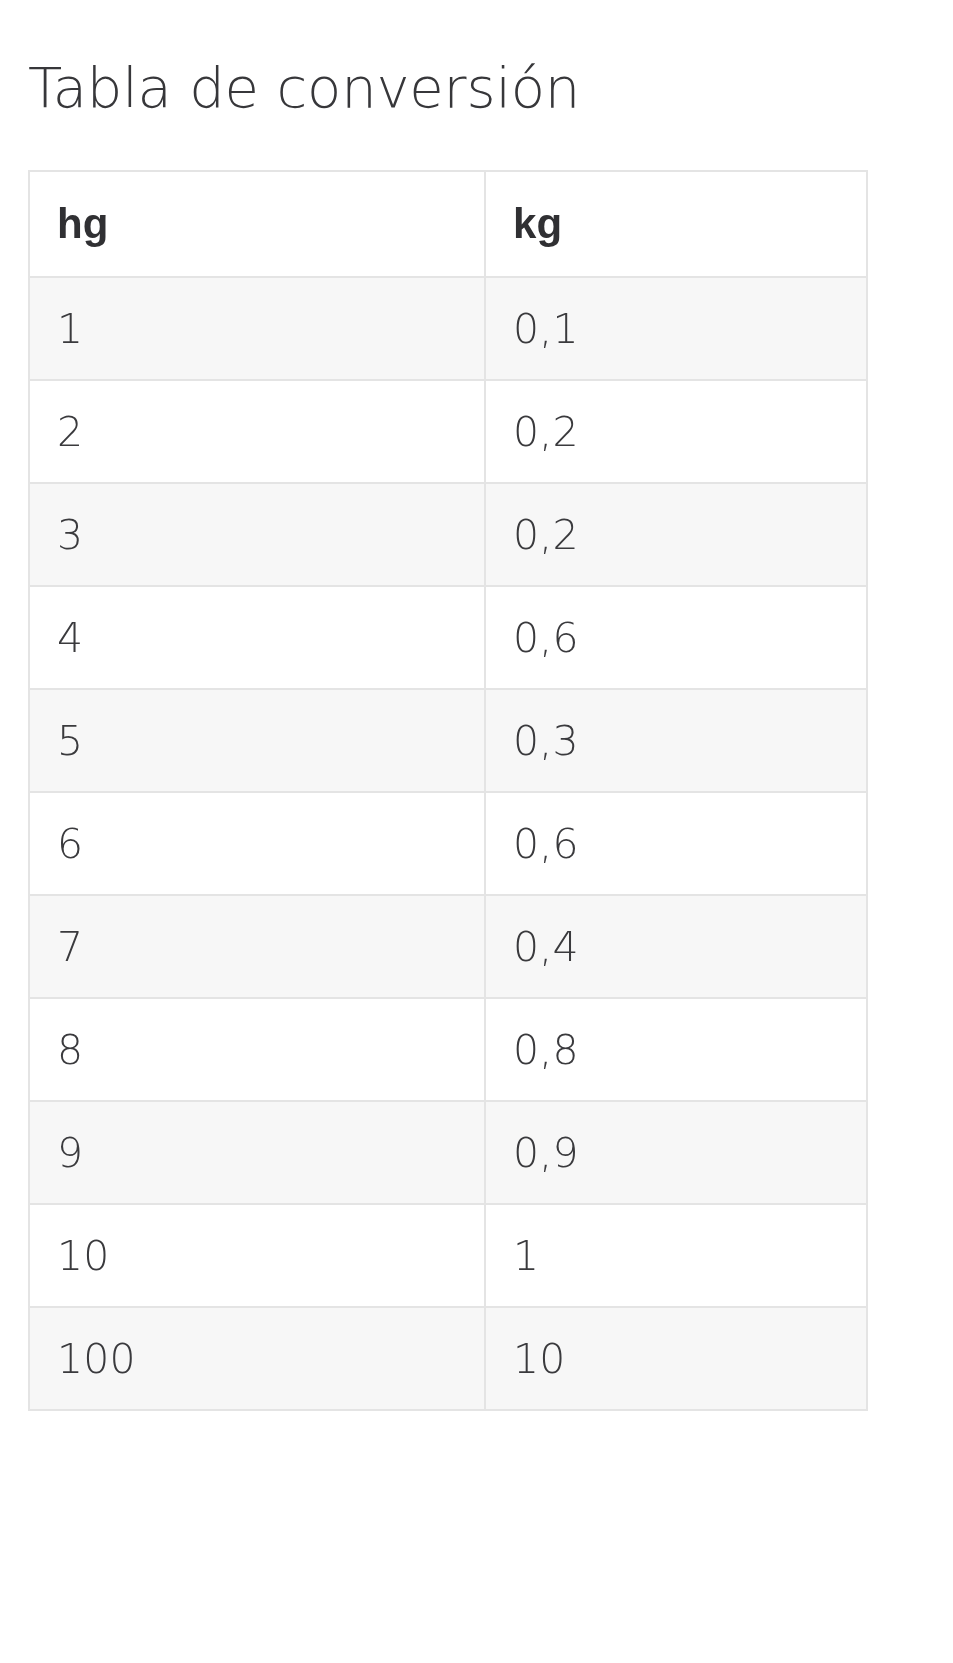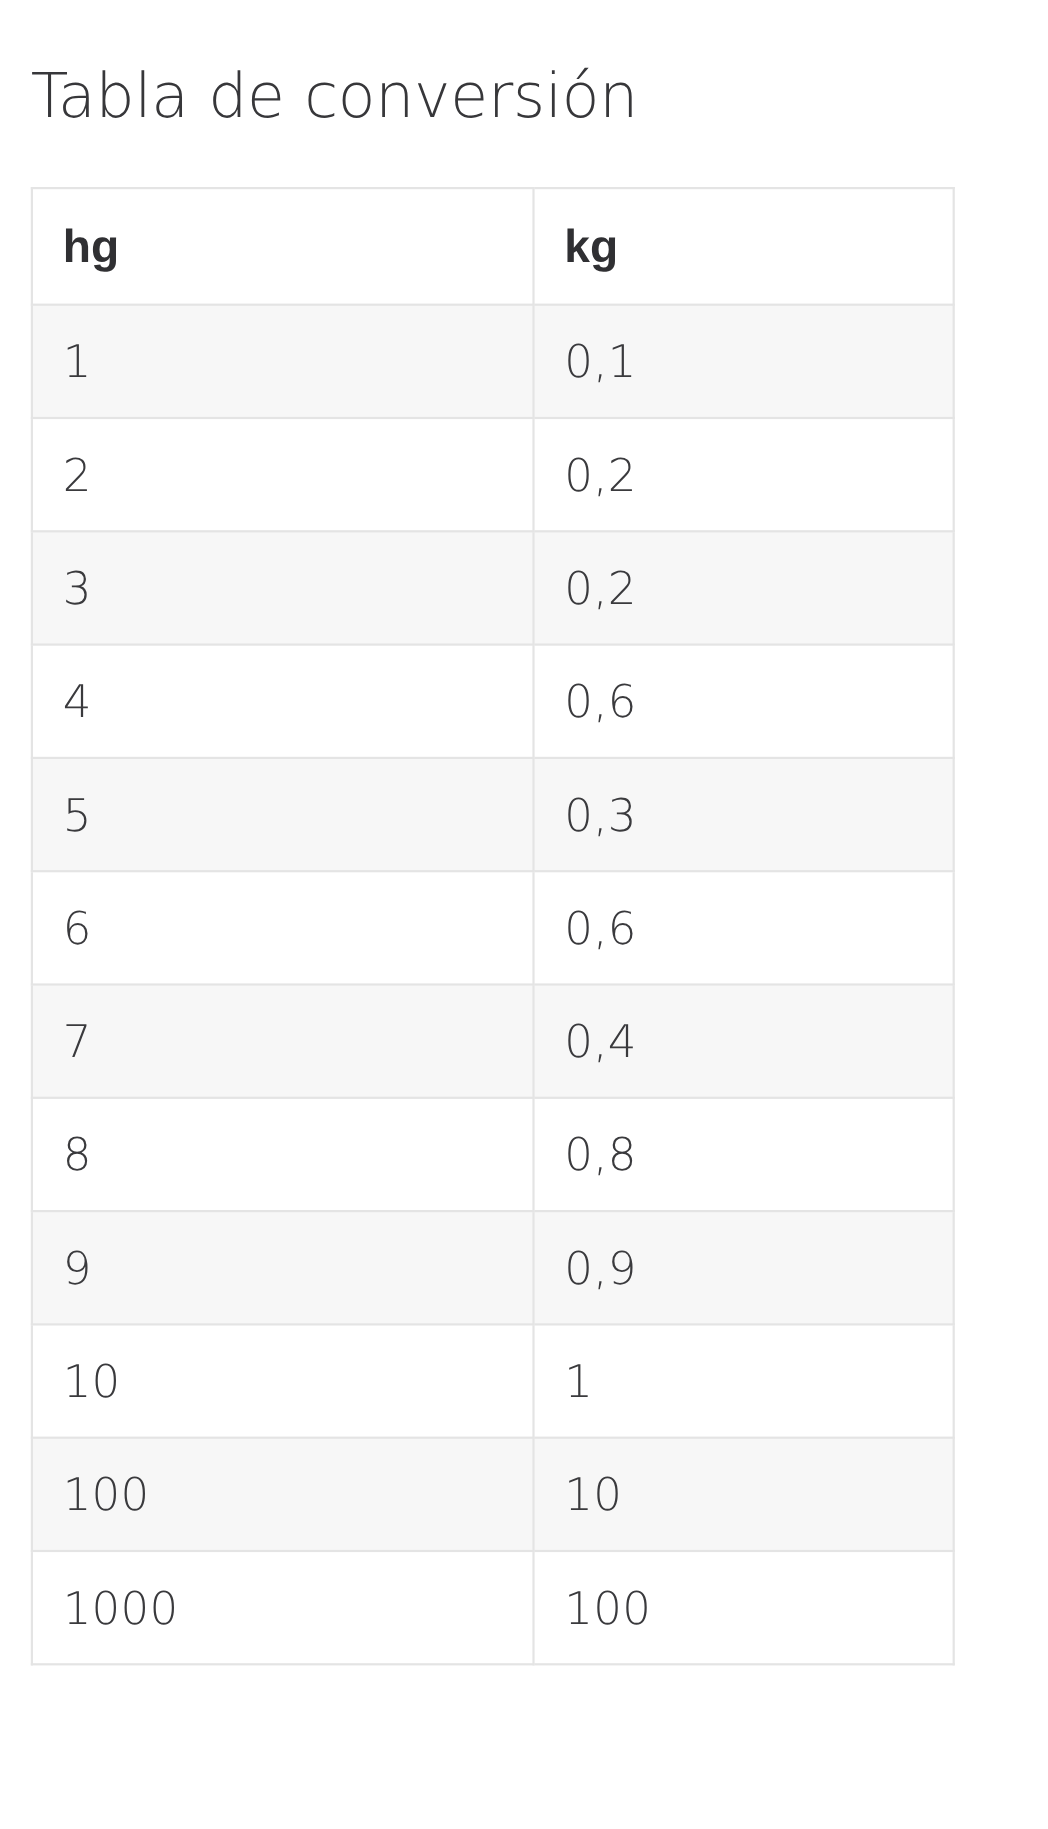--- a/index.html
+++ b/index.html
@@ -138,21 +138,17 @@
             <td>0,9</td>
           </tr>
           <tr>
             <td>10</td>
             <td>1</td>
           </tr>
           <tr>
             <td>100</td>
             <td>10</td>
           </tr>
-          <tr>
-            <td>1000</td>
-            <td>100</td>
-          </tr>
         </tbody>
     </table>
   </div>
 
 </div>
 
 </body></html>

